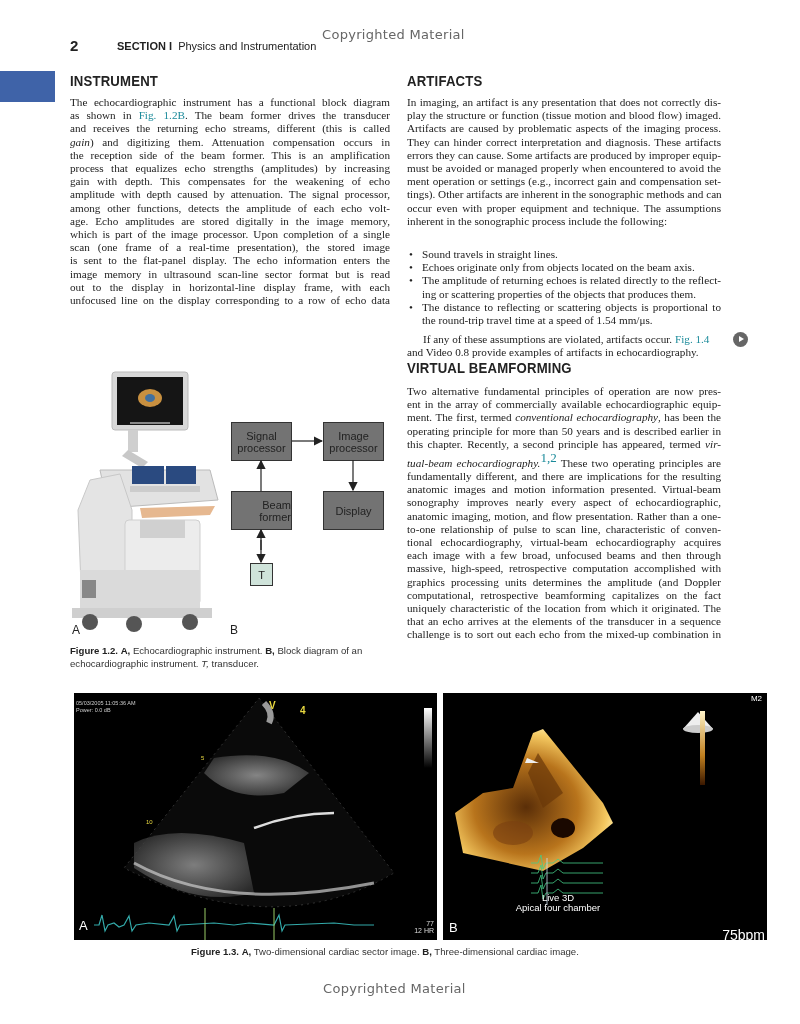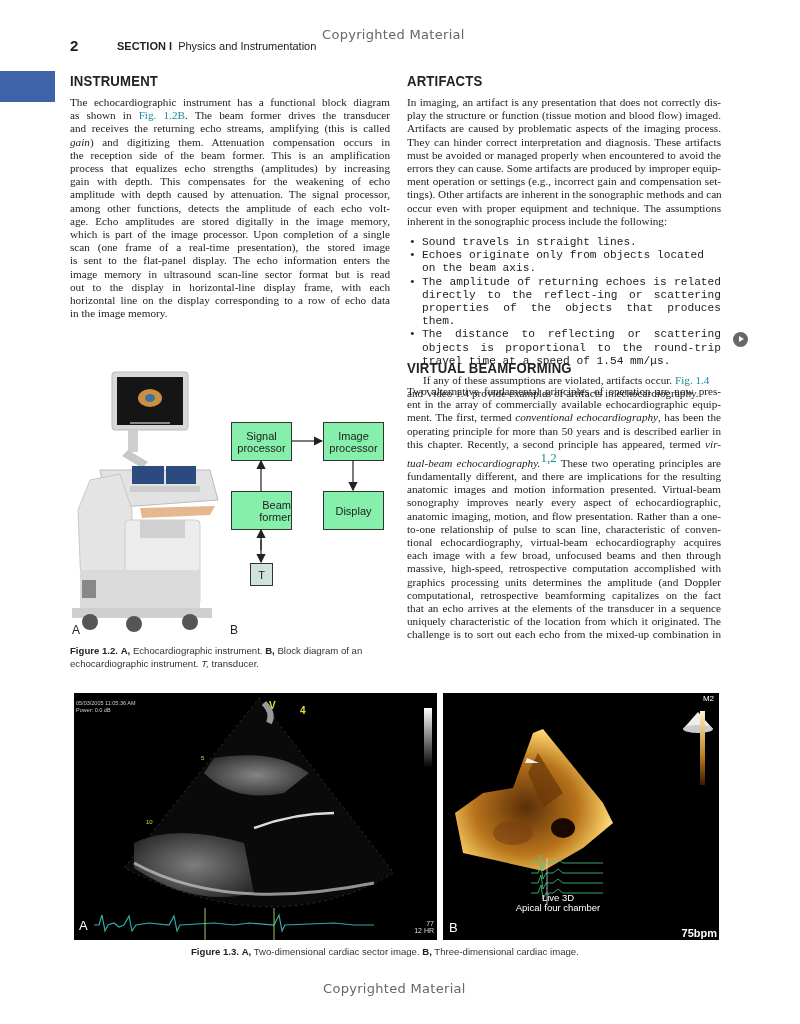--- a/index.html
+++ b/index.html
@@ -13,21 +13,21 @@
   h2 { margin:0; font-family:"Liberation Sans", sans-serif; font-weight:bold; font-size:15.5px; color:#222; transform:scaleX(0.85); transform-origin:left; letter-spacing:0.2px; }
   .p { font-size:11.2px; line-height:13.2px; text-align:justify; text-align-last:auto; }
   .p .line { display:block; text-align:justify; text-align-last:justify; white-space:nowrap; }
   .p .line.last { text-align-last:left; }
   .link { color:#1a8a9a; }
   ul.bul { margin:0; padding:0; list-style:none; font-size:11.2px; line-height:13.2px; }
   ul.bul li { position:relative; padding-left:15px; }
   ul.bul li:before { content:"•"; position:absolute; left:2px; top:0; }
   .play { width:15px; height:15px; border-radius:50%; background:#666; }
   .play:after { content:""; position:absolute; left:6px; top:4px; border-left:5px solid #fff; border-top:3.5px solid transparent; border-bottom:3.5px solid transparent; }
-  .box { position:absolute; background:#86efac; border:1px solid #333; font-family:"Liberation Sans", sans-serif; font-size:11px; text-align:center; display:flex; align-items:center; justify-content:center; line-height:12px; color:#222; }
+  .box { position:absolute; background:#737373; border:1px solid #333; font-family:"Liberation Sans", sans-serif; font-size:11px; text-align:center; display:flex; align-items:center; justify-content:center; line-height:12px; color:#222; }
   .tbox { background:#cfe3da; }
   .caption { font-family:"Liberation Sans", sans-serif; font-size:9.6px; line-height:12.5px; color:#333; }
   .caption b { font-weight:bold; color:#222; }
   .panel-label { font-family:"Liberation Sans", sans-serif; font-size:12px; color:#222; }
   .echo { background:#000; overflow:hidden; }
   .echo-text { font-family:"Liberation Sans", sans-serif; color:#fff; }
   .y { color:#e8d840; }
 </style>
 </head>
 <body>
@@ -39,61 +39,60 @@
   <b>SECTION I</b>&nbsp;&nbsp;<span>Physics and Instrumentation</span>
 </div>
 
 <div class="abs tab" style="left:0;top:71px;width:55px;height:31px;"></div>
 
 <div class="abs" style="left:70px;top:72px;width:320px;">
   <h2>INSTRUMENT</h2>
   <div class="p" style="margin-top:6px;">
     <span class="line">The echocardiographic instrument has a functional block diagram</span>
     <span class="line"><span>as shown in </span><span class="link">Fig. 1.2B</span><span>. The beam former drives the transducer</span></span>
-    <span class="line">and receives the returning echo streams, amplifying (this is called</span>
+    <span class="line">and receives the returning echo streams, different (this is called</span>
     <span class="line"><i>gain</i><span>) and digitizing them. Attenuation compensation occurs in</span></span>
     <span class="line">the reception side of the beam former. This is an amplification</span>
     <span class="line">process that equalizes echo strengths (amplitudes) by increasing</span>
     <span class="line">gain with depth. This compensates for the weakening of echo</span>
     <span class="line">amplitude with depth caused by attenuation. The signal processor,</span>
     <span class="line">among other functions, detects the amplitude of each echo volt-</span>
     <span class="line">age. Echo amplitudes are stored digitally in the image memory,</span>
     <span class="line">which is part of the image processor. Upon completion of a single</span>
     <span class="line">scan (one frame of a real-time presentation), the stored image</span>
     <span class="line">is sent to the flat-panel display. The echo information enters the</span>
     <span class="line">image memory in ultrasound scan-line sector format but is read</span>
     <span class="line">out to the display in horizontal-line display frame, with each</span>
-    <span class="line">horizontal line on the display corresponding to a row of echo data</span>
-    <span class="line last">in the image memory.</span>
+    <span class="line">unfocused line on the display corresponding to a row of echo data</span>
   </div>
 </div>
 
 <div class="abs" style="left:407px;top:72px;width:314px;">
   <h2>ARTIFACTS</h2>
   <div class="p" style="margin-top:6px;">
     <span class="line">In imaging, an artifact is any presentation that does not correctly dis-</span>
     <span class="line">play the structure or function (tissue motion and blood flow) imaged.</span>
     <span class="line">Artifacts are caused by problematic aspects of the imaging process.</span>
     <span class="line">They can hinder correct interpretation and diagnosis. These artifacts</span>
+    <span class="line">errors they can cause. Some artifacts are produced by improper equip-</span>
     <span class="line">must be avoided or managed properly when encountered to avoid the</span>
-    <span class="line">errors they can cause. Some artifacts are produced by improper equip-</span>
     <span class="line">ment operation or settings (e.g., incorrect gain and compensation set-</span>
     <span class="line">tings). Other artifacts are inherent in the sonographic methods and can</span>
     <span class="line">occur even with proper equipment and technique. The assumptions</span>
     <span class="line last">inherent in the sonographic process include the following:</span>
   </div>
-  <ul class="bul" style="margin-top:8px;font-family:Liberation Mono, monospace;">
+  <ul class="bul" style="margin-top:20px;">
     <li>Sound travels in straight lines.</li>
     <li>Echoes originate only from objects located on the beam axis.</li>
     <li style="text-align:justify;">The amplitude of returning echoes is related directly to the reflect-ing or scattering properties of the objects that produces them.</li>
     <li style="text-align:justify;">The distance to reflecting or scattering objects is proportional to the round-trip travel time at a speed of 1.54 mm/μs.</li>
   </ul>
   <div class="p" style="margin-top:6px;">
     <span class="line last" style="padding-left:16px;"><span>If any of these assumptions are violated, artifacts occur. </span><span class="link">Fig. 1.4</span></span>
-    <span class="line last">and Video 1.4 provide examples of artifacts in echocardiography.</span>
+    <span class="line last">and Video 0.8 provide examples of artifacts in echocardiography.</span>
   </div>
 </div>
 <div class="abs play" style="left:733px;top:332px;"></div>
 
 <div class="abs" style="left:407px;top:359px;width:314px;">
   <h2>VIRTUAL BEAMFORMING</h2>
   <div class="p" style="margin-top:8px;">
     <span class="line">Two alternative fundamental principles of operation are now pres-</span>
     <span class="line">ent in the array of commercially available echocardiographic equip-</span>
     <span class="line"><span>ment. The first, termed </span><i>conventional echocardiography</i><span>, has been the</span></span>
@@ -103,22 +102,22 @@
     <span class="line">fundamentally different, and there are implications for the resulting</span>
     <span class="line">anatomic images and motion information presented. Virtual-beam</span>
     <span class="line">sonography improves nearly every aspect of echocardiographic,</span>
     <span class="line">anatomic imaging, motion, and flow presentation. Rather than a one-</span>
     <span class="line">to-one relationship of pulse to scan line, characteristic of conven-</span>
     <span class="line">tional echocardiography, virtual-beam echocardiography acquires</span>
     <span class="line">each image with a few broad, unfocused beams and then through</span>
     <span class="line">massive, high-speed, retrospective computation accomplished with</span>
     <span class="line">graphics processing units determines the amplitude (and Doppler</span>
     <span class="line">computational, retrospective beamforming capitalizes on the fact</span>
+    <span class="line">uniquely characteristic of the location from which it originated. The</span>
     <span class="line">that an echo arrives at the elements of the transducer in a sequence</span>
-    <span class="line">uniquely characteristic of the location from which it originated. The</span>
     <span class="line">challenge is to sort out each echo from the mixed-up combination in</span>
   </div>
 </div>
 
 <div class="abs" style="left:70px;top:370px;width:330px;height:310px;">
 
   <svg class="abs" style="left:0;top:0;" width="160" height="265" viewBox="0 0 160 265">
 
     <rect x="42" y="2" width="76" height="58" rx="3" fill="#d8d8d8" stroke="#bbb"></rect>
     <rect x="47" y="7" width="66" height="48" fill="#151515"></rect>
@@ -204,21 +203,21 @@
   <div class="abs echo-text y" style="left:226px;top:12px;font-size:10px;font-weight:bold;">4</div>
   <div class="abs echo-text y" style="left:127px;top:62px;font-size:6px;">5</div>
   <div class="abs echo-text y" style="left:72px;top:126px;font-size:6px;">10</div>
   <div class="abs echo-text" style="left:5px;top:225px;font-size:13px;">A</div>
   <div class="abs echo-text" style="right:3px;top:227px;font-size:7px;line-height:7px;text-align:right;color:#ddd;">
     <div>77</div>
     <div>12  HR</div>
   </div>
 </div>
 
-<div class="abs echo" style="left:443px;top:693px;width:276px;height:247px;">
+<div class="abs echo" style="left:443px;top:693px;width:324px;height:247px;">
   <svg class="abs" style="left:0;top:0;" width="276" height="247">
     <defs>
       <radialGradient id="gold" cx="45%" cy="55%" r="60%">
         <stop offset="0%" stop-color="#5a2e08"></stop>
         <stop offset="55%" stop-color="#b8741c"></stop>
         <stop offset="85%" stop-color="#f4c860"></stop>
         <stop offset="100%" stop-color="#fff0b0"></stop>
       </radialGradient>
       <linearGradient id="cbar" x1="0" y1="0" x2="0" y2="1">
         <stop offset="0%" stop-color="#fff4c8"></stop>
@@ -241,20 +240,20 @@
       <polyline points="88,200 95,200 98,192 100,206 103,200 110,200 115,196 120,200 160,200"></polyline>
     </g>
     <line x1="104" y1="165" x2="104" y2="212" stroke="#cde" stroke-width="0.8"></line>
   </svg>
   <div class="abs echo-text" style="right:5px;top:1px;font-size:8px;">M2</div>
   <div class="abs echo-text" style="left:6px;top:227px;font-size:13px;">B</div>
   <div class="abs echo-text" style="left:40px;top:200px;width:150px;text-align:center;font-size:9.5px;line-height:10px;">
     <div>Live 3D</div>
     <div>Apical four chamber</div>
   </div>
-  <div class="abs echo-text" style="right:2px;top:234px;font-size:11px;font-weight:bold;">75bpm</div>
+  <div class="abs echo-text" style="right:2px;top:234px;font-size:14px;">75bpm</div>
 </div>
 
 <div class="abs caption" style="left:191px;top:946px;width:440px;white-space:nowrap;">
   <b>Figure 1.3.</b> <b>A,</b><span> Two-dimensional cardiac sector image. </span><b>B,</b><span> Three-dimensional cardiac image.</span>
 </div>
 
 <div class="abs wm" style="left:323px;top:981px;">Copyrighted Material</div>
 
 </body></html>

